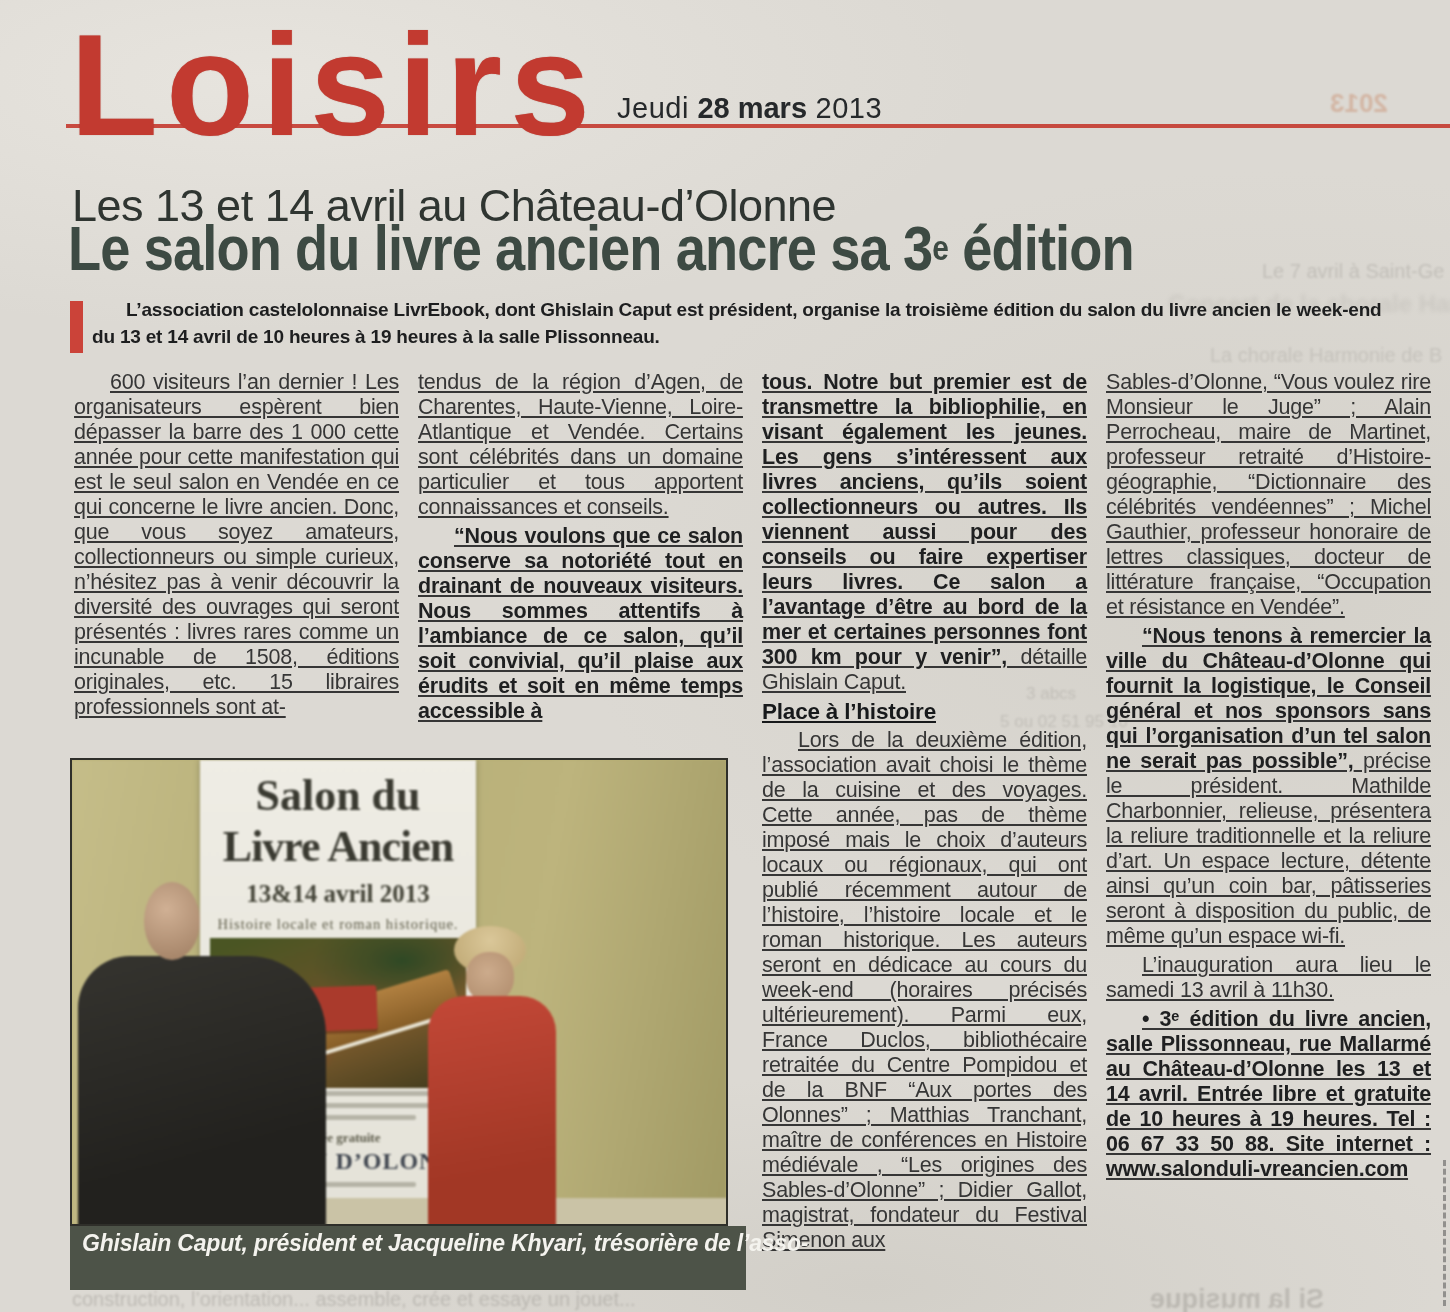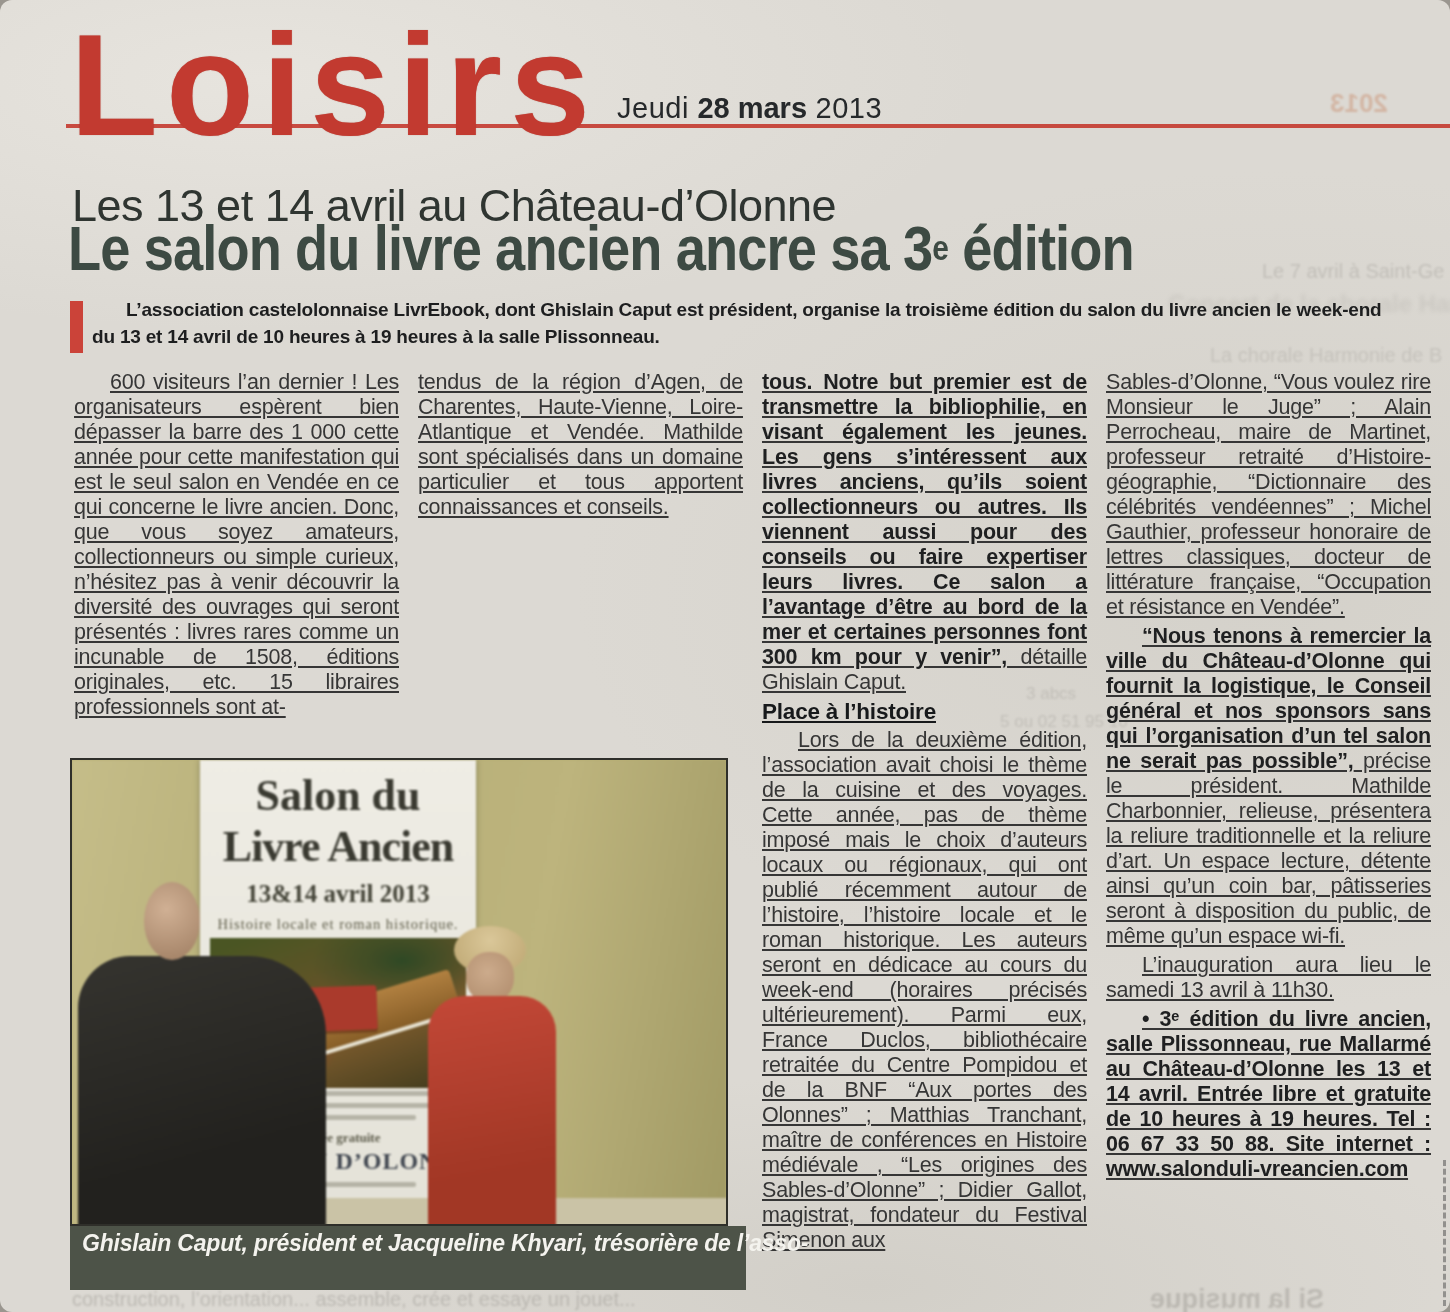--- a/index.html
+++ b/index.html
@@ -4,21 +4,20 @@
 <style>
   html,body{margin:0;padding:0;background:#9a968f;}
   .page{
     position:relative;width:1450px;height:1312px;overflow:hidden;
     font-family:"Liberation Sans",sans-serif;
     background:
       radial-gradient(1200px 420px at 18% 6%, #e7e4de 0%, rgba(231,228,222,0) 60%),
       radial-gradient(1000px 600px at 88% 45%, #d4d1ca 0%, rgba(212,209,202,0) 70%),
       radial-gradient(900px 300px at 60% 98%, #d2cfc8 0%, rgba(210,207,200,0) 70%),
       #dcd9d3;
-    border-radius: 12px;
   }
   
   .red-rule{position:absolute;left:66px;right:0;top:124px;height:4px;background:#c43a2f;opacity:.9;}
   .masthead{
     position:absolute;left:70px;top:14px;margin:0;line-height:1;
     font-size:144px;font-weight:bold;letter-spacing:8px;color:#c23a30;
     text-shadow:0 0 1px rgba(150,40,30,.5);
   }
   .dateline{position:absolute;left:617px;top:92px;font-size:29px;color:#26292b;letter-spacing:.5px;}
   .dateline b{letter-spacing:0;text-align:center;}
@@ -118,21 +117,22 @@
   <div class="lead">
     <span class="leadbar"></span>
     <p>L’association castelolonnaise LivrEbook, dont Ghislain Caput est président, organise la troisième édition du salon du livre ancien le week-end du 13 et 14 avril de 10 heures à 19 heures à la salle Plissonneau.</p>
   </div>
 
   <div class="col c1">
     <p class="indent">600 visiteurs l’an dernier ! Les organisateurs espèrent bien dépasser la barre des 1 000 cette année pour cette manifestation qui est le seul salon en Vendée en ce qui concerne le livre ancien. Donc, que vous soyez amateurs, collectionneurs ou simple curieux, n’hésitez pas à venir découvrir la diversité des ouvrages qui seront présentés : livres rares comme un incunable de 1508, éditions originales, etc. 15 libraires professionnels sont at-</p>
   </div>
 
   <div class="col c2">
-    <p>tendus de la région d’Agen, de Charentes, Haute-Vienne, Loire-Atlantique et Vendée. Mathilde sont spécialisés dans un domaine particulier et tous apportent connaissances et conseils.</p>
+    <p>tendus de la région d’Agen, de Charentes, Haute-Vienne, Loire-Atlantique et Vendée. Certains sont célébrités dans un domaine particulier et tous apportent connaissances et conseils.</p>
+    <p class="indent"><b>“Nous voulons que ce salon conserve sa notoriété tout en drainant de nouveaux visiteurs. Nous sommes attentifs à l’ambiance de ce salon, qu’il soit convivial, qu’il plaise aux érudits et soit en même temps accessible à</b></p>
   </div>
 
   <div class="col c3">
     <p><b>tous. Notre but premier est de transmettre la bibliophilie, en visant également les jeunes. Les gens s’intéressent aux livres anciens, qu’ils soient collectionneurs ou autres. Ils viennent aussi pour des conseils ou faire expertiser leurs livres. Ce salon a l’avantage d’être au bord de la mer et certaines personnes font 300 km pour y venir”,</b><span> détaille Ghislain Caput.</span></p>
     <p class="subhead">Place à l’histoire</p>
     <p class="indent">Lors de la deuxième édition, l’association avait choisi le thème de la cuisine et des voyages. Cette année, pas de thème imposé mais le choix d’auteurs locaux ou régionaux, qui ont publié récemment autour de l’histoire, l’histoire locale et le roman historique. Les auteurs seront en dédicace au cours du week-end (horaires précisés ultérieurement). Parmi eux, France Duclos, bibliothécaire retraitée du Centre Pompidou et de la BNF “Aux portes des Olonnes” ; Matthias Tranchant, maître de conférences en Histoire médiévale , “Les origines des Sables-d’Olonne” ; Didier Gallot, magistrat, fondateur du Festival Simenon aux</p>
   </div>
 
   <div class="col c4">
     <p>Sables-d’Olonne, “Vous voulez rire Monsieur le Juge” ; Alain Perrocheau, maire de Martinet, professeur retraité d’Histoire-géographie, “Dictionnaire des célébrités vendéennes” ; Michel Gauthier, professeur honoraire de lettres classiques, docteur de littérature française, “Occupation et résistance en Vendée”.</p>

